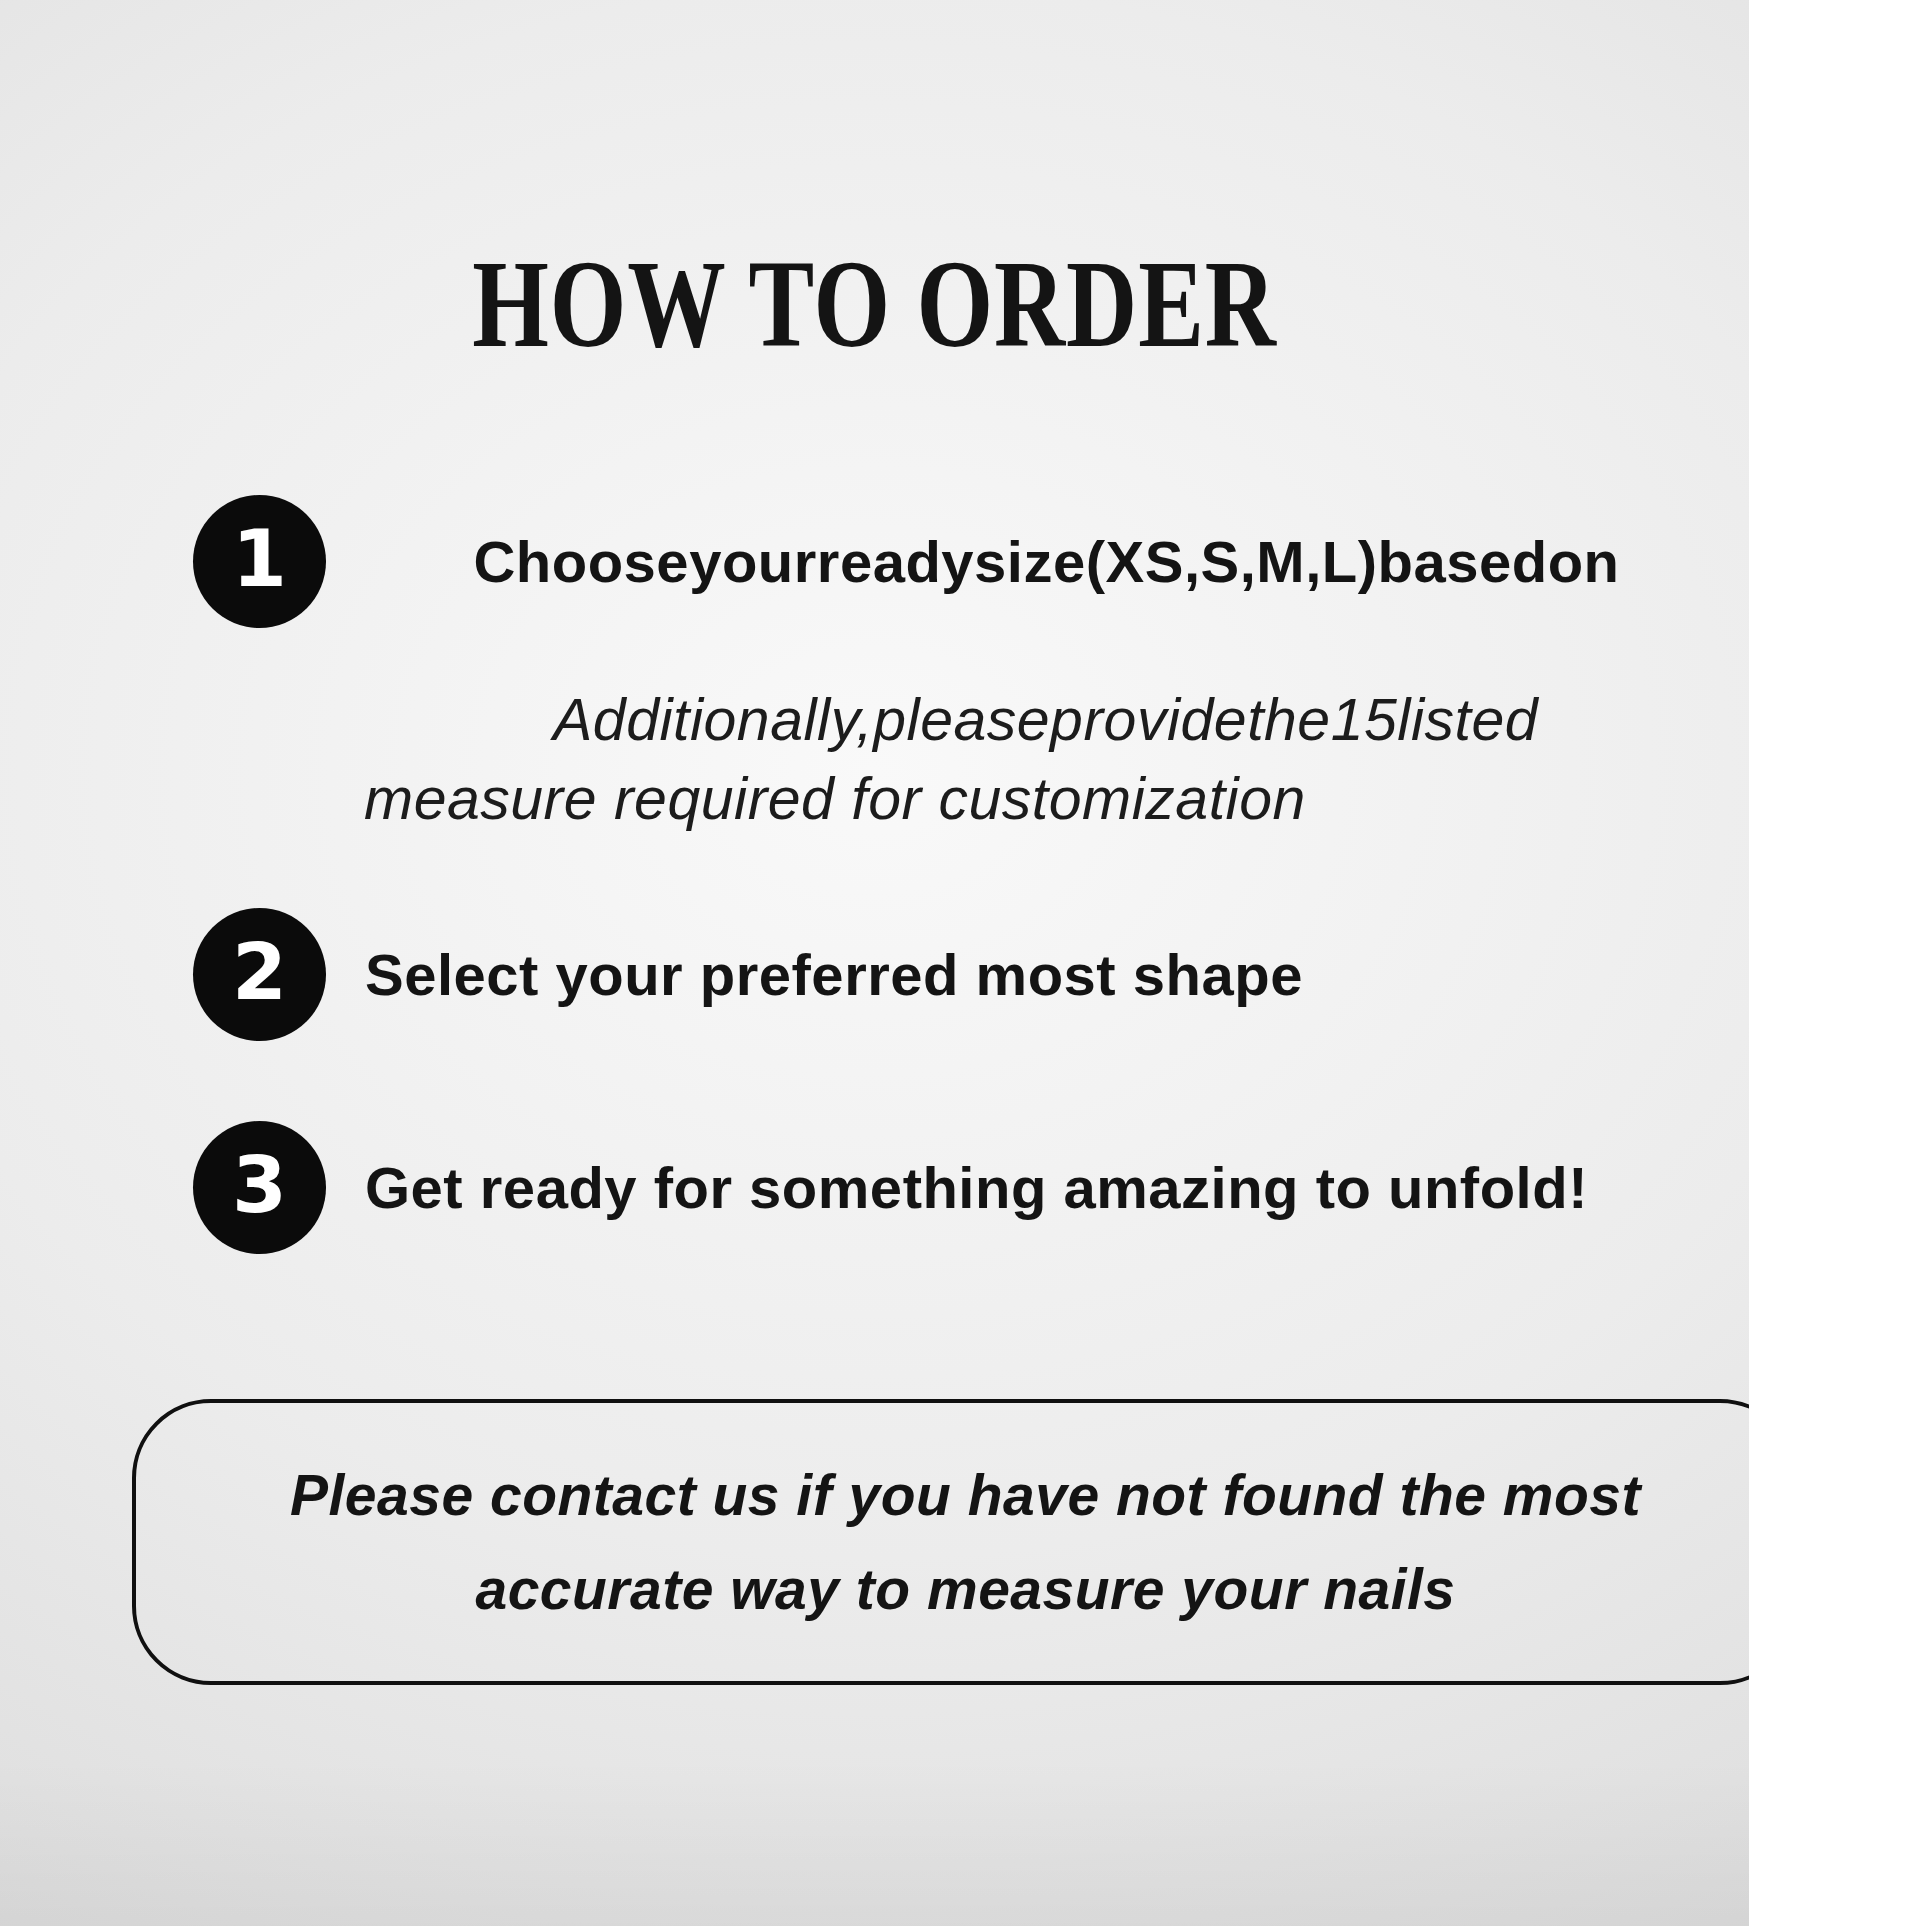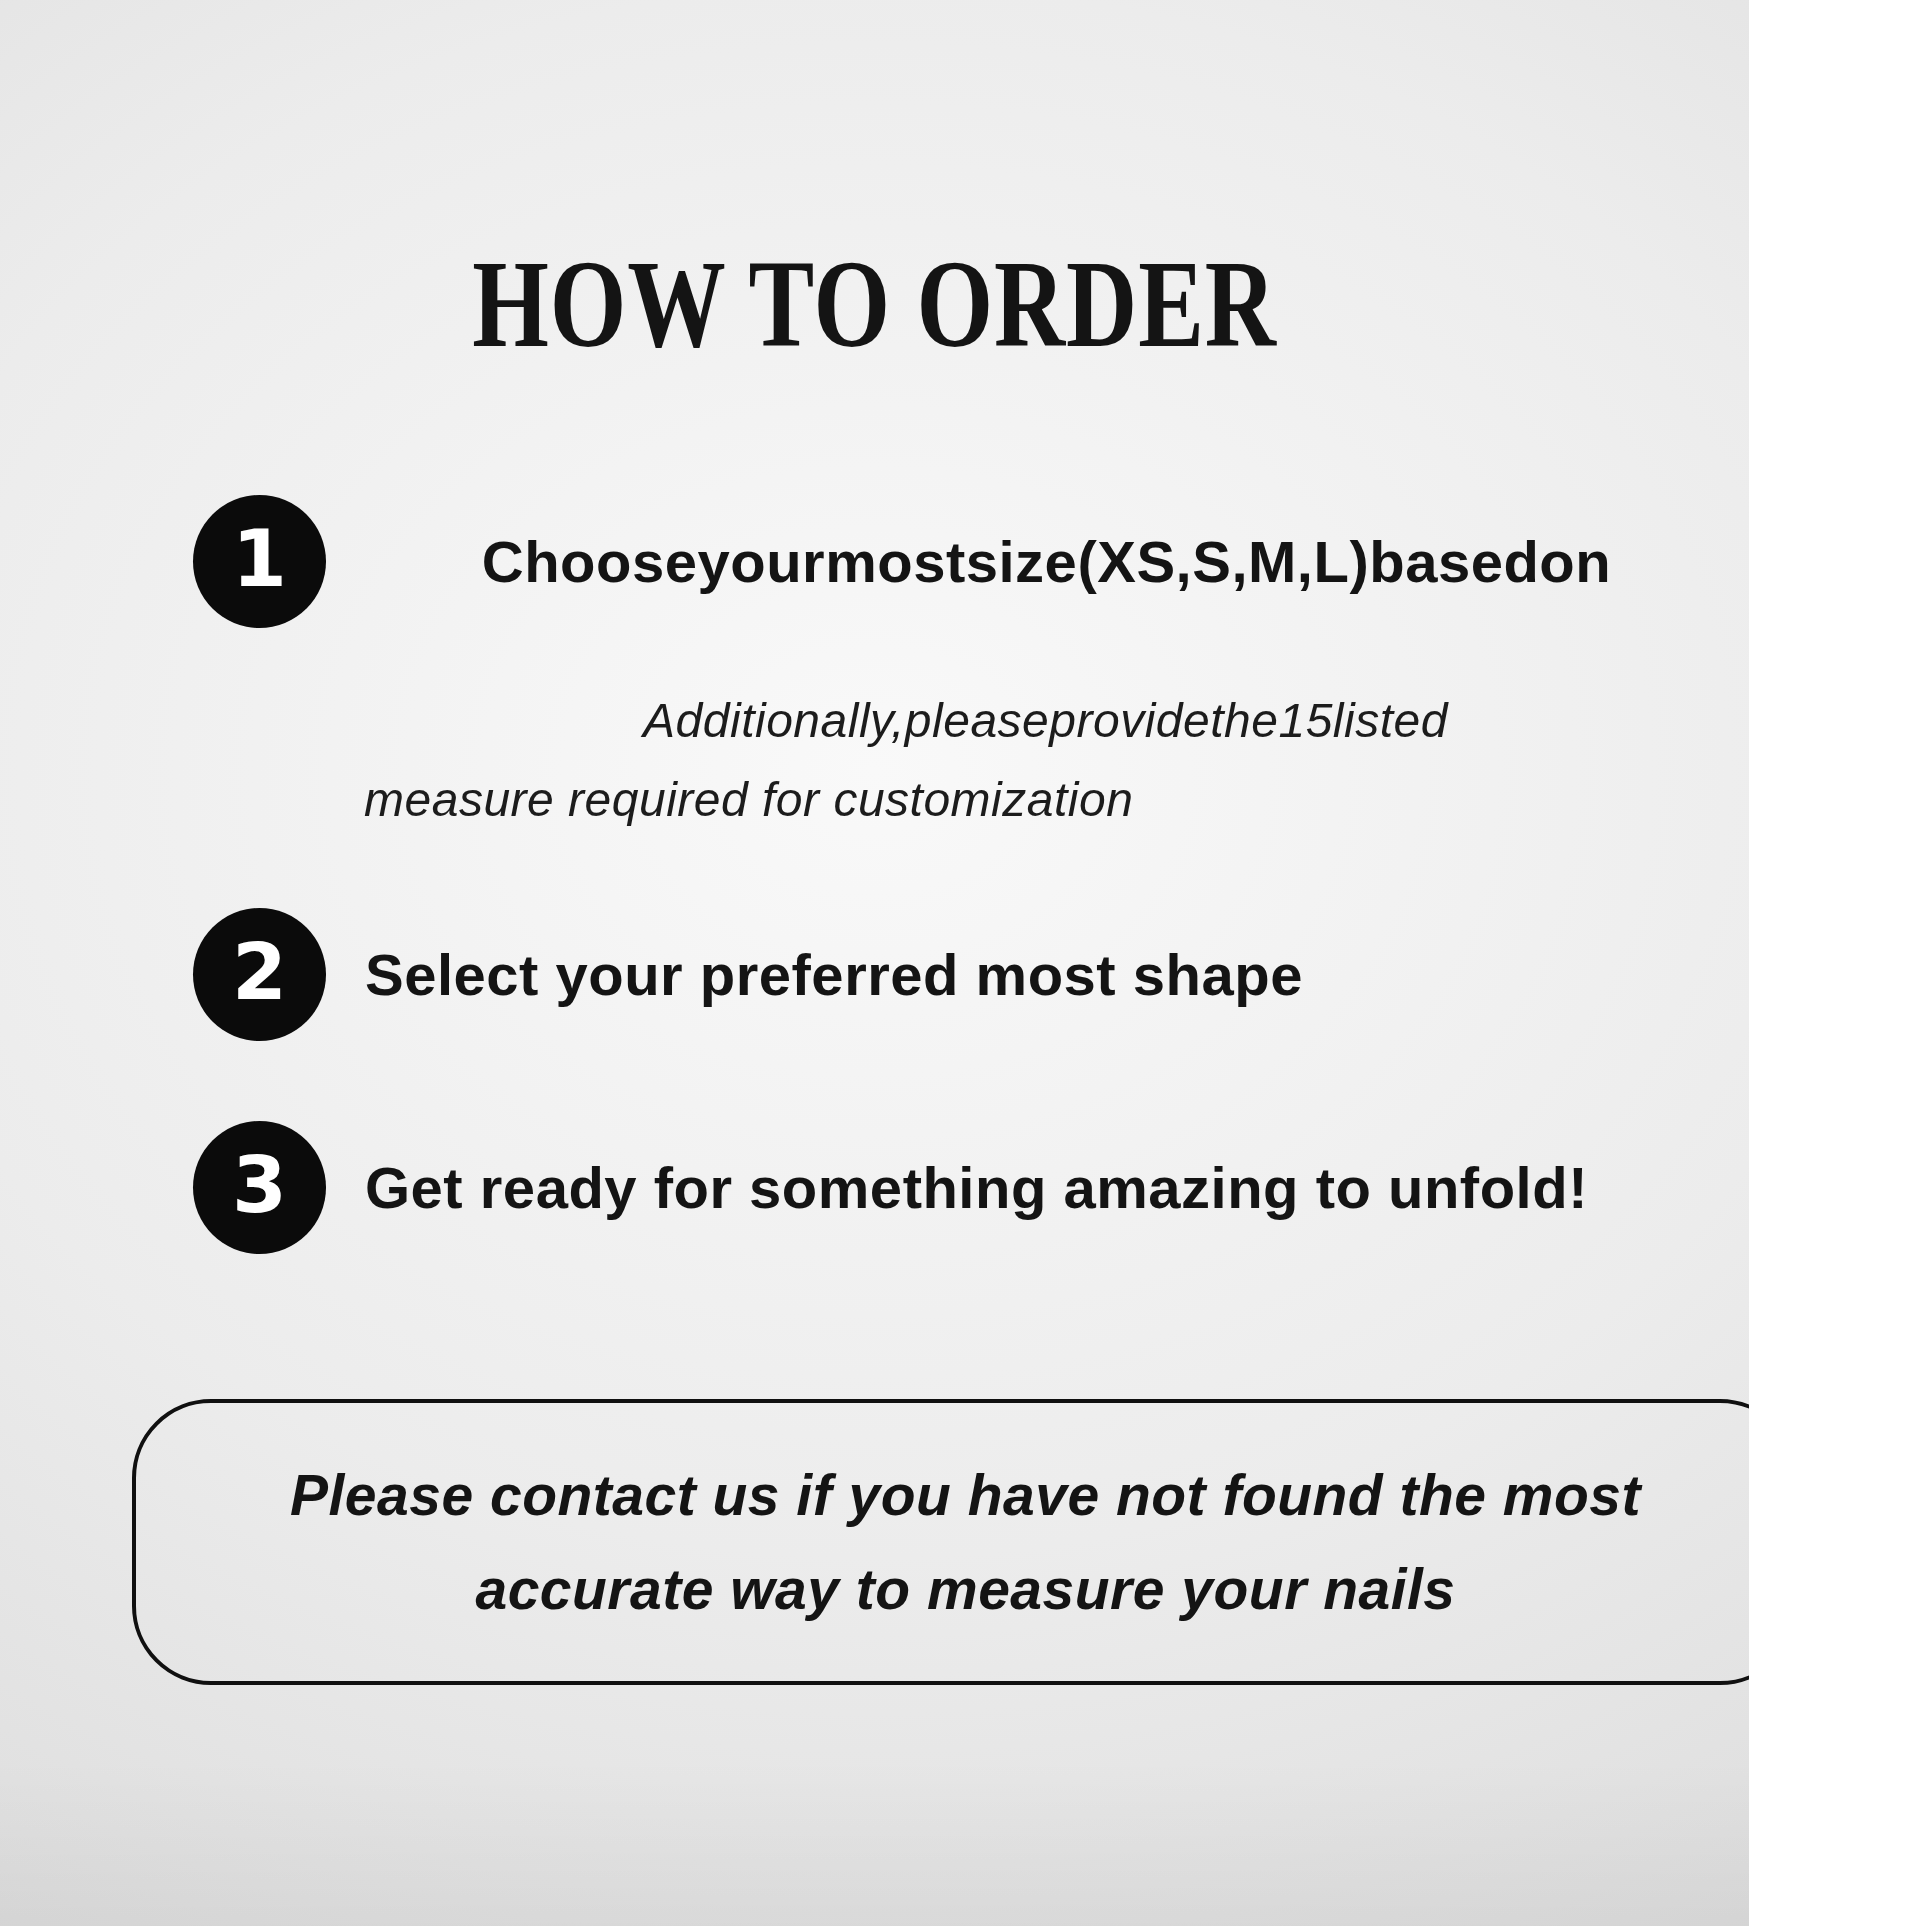--- a/index.html
+++ b/index.html
@@ -88,21 +88,21 @@
     white-space: nowrap;
   }
 
   .note {
     position: absolute;
     left: 364px;
     width: 1363px;
     top: 681px;
     font-style: italic;
     font-weight: 300;
-    font-size: 48px;
+    font-size: 59px;
     line-height: 79px;
     letter-spacing: 0.5px;
     color: #1c1c1c;
   }
 
   .contact-box {
     position: absolute;
     box-sizing: border-box;
     left: 132px;
     top: 1399px;
@@ -130,21 +130,21 @@
   <h1 class="title">HOW TO ORDER</h1>
 
   <div class="step-row" style="top:495px;">
     <div class="badge">
       <span class="num">1</span>
     </div>
     <div class="step-text">
       <div class="j-line">
           <span>Choose</span>
           <span>your</span>
-          <span>most</span>
+          <span>ready</span>
           <span>size</span>
           <span>(XS,</span>
           <span>S,</span>
           <span>M,</span>
           <span>L)</span>
           <span>based</span>
           <span>on</span>
         </div>
     </div>
   </div>

